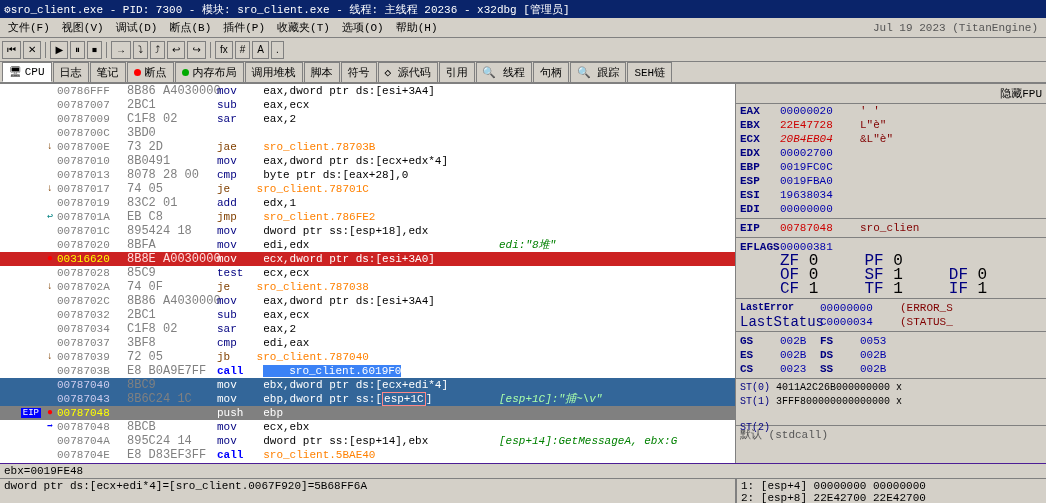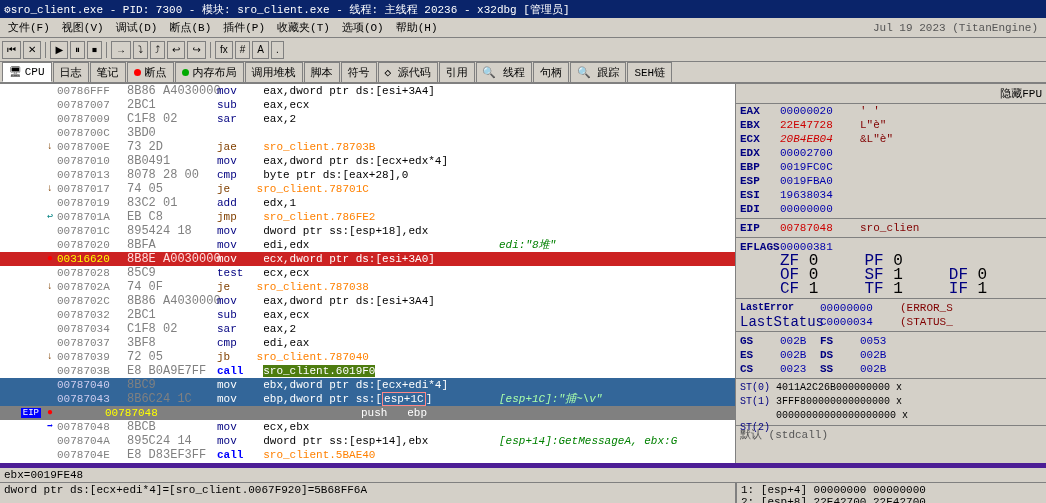--- a/index.html
+++ b/index.html
@@ -207,21 +207,21 @@
     }
     .flag-item {
       margin-right: 6px;
       font-size: 16px;
       margin-left: 40px;
     }
     .flag-name { color: #000080; }
     
     #status-bar {
       background: #d4d0c8;
-      border-top: 5px solid #4c1d95;
+      border-top: 1px solid #4c1d95;
       display: flex;
       height: 40px;
       flex-direction: column;
     }
     #status-row1 {
       display: flex;
       align-items: center;
       padding: 1px 4px;
       font-size: 11px;
       border-bottom: 1px solid #808080;
@@ -491,41 +491,41 @@
         <div class="addr-col">00787039</div>
         <div class="bytes-col">72 05</div>
         <div class="mnem-col"><span class="jmp-color">jb</span>&nbsp;&nbsp;&nbsp;&nbsp;<span class="hl-orange-text">sro_client.787040</span></div>
         <div class="comment-col"></div>
       </div>
 
       <div class="disasm-row">
         <div class="arrow-col"></div>
         <div class="addr-col">0078703B</div>
         <div class="bytes-col">E8 B0A9E7FF</div>
-        <div class="mnem-col"><span class="hl-call">call</span>&nbsp;&nbsp;&nbsp;<span style="background:#4d7c0f;color:#fff;">sro_client.6019F0</span></div>
+        <div class="mnem-col"><span class="hl-call">call</span>&nbsp;&nbsp;&nbsp;<span style="background:#3b82f6;color:#fff;padding-left:26px;">sro_client.6019F0</span></div>
         <div class="comment-col"></div>
       </div>
 
       <div class="disasm-row selected-row">
         <div class="arrow-col"></div>
         <div class="addr-col" style="color:#cce;">00787040</div>
         <div class="bytes-col">8BC9</div>
         <div class="mnem-col" style="color:#fff;"><span>mov</span>&nbsp;&nbsp;&nbsp;&nbsp;ebx,dword ptr ds:[ecx+edi*4]</div>
         <div class="comment-col"></div>
       </div>
 
       <div class="disasm-row selected-row">
         <div class="arrow-col"></div>
         <div class="addr-col" style="color:#cce;">00787043</div>
         <div class="bytes-col">8B6C24 1C</div>
         <div class="mnem-col" style="color:#fff;"><span>mov</span>&nbsp;&nbsp;&nbsp;&nbsp;ebp,dword ptr ss:[<span style="border:1px solid #ff8888;padding:0 1px;">esp+1C</span>]</div>
         <div class="comment-col" style="color:#aaffaa;">[esp+1C]:"捕~\v"</div>
       </div>
 
-      <div class="disasm-row" style="background:#808080; color:#fff;gap:48px;">
+      <div class="disasm-row" style="background:#808080; color:#fff;">
         <div class="arrow-col" style="color:#0000ff;">
           <span style="background:#0000ff;color:#fff;padding:0 2px;font-size:9px;">EIP</span>
           <span style="color:#ff0000;">●</span>
         </div>
         <div class="addr-col" style="color:#ffff00;">00787048</div>
         <div class="bytes-col">55</div>
         <div class="mnem-col">push&nbsp;&nbsp;&nbsp;ebp</div>
         <div class="comment-col"></div>
       </div>
 
@@ -680,21 +680,20 @@
     <div class="reg-row" style="font-size:10px;">
       <span style="width:36px;color:#000080;">ST(0)</span>
       <span style="flex:1;overflow:hidden;white-space:nowrap;">4011A2C26B000000000 x</span>
     </div>
     <div class="reg-row" style="font-size:10px;">
       <span style="width:36px;color:#000080;">ST(1)</span>
       <span style="flex:1;overflow:hidden;white-space:nowrap;">3FFF800000000000000 x</span>
     </div>
     <div class="reg-row" style="font-size:10px;">
       <span style="width:36px;color:#000080;margin-top:12px;">ST(2)</span>
-      <span style="flex:1;overflow:hidden;white-space:nowrap;">00000000000000000000 x</span>
     </div>
 
     <div class="reg-divider"></div>
     <div class="reg-row">
       <span style="color:#555;">默认 (stdcall)</span>
     </div>
   </div>
 </div>
 
 <div id="status-bar">

